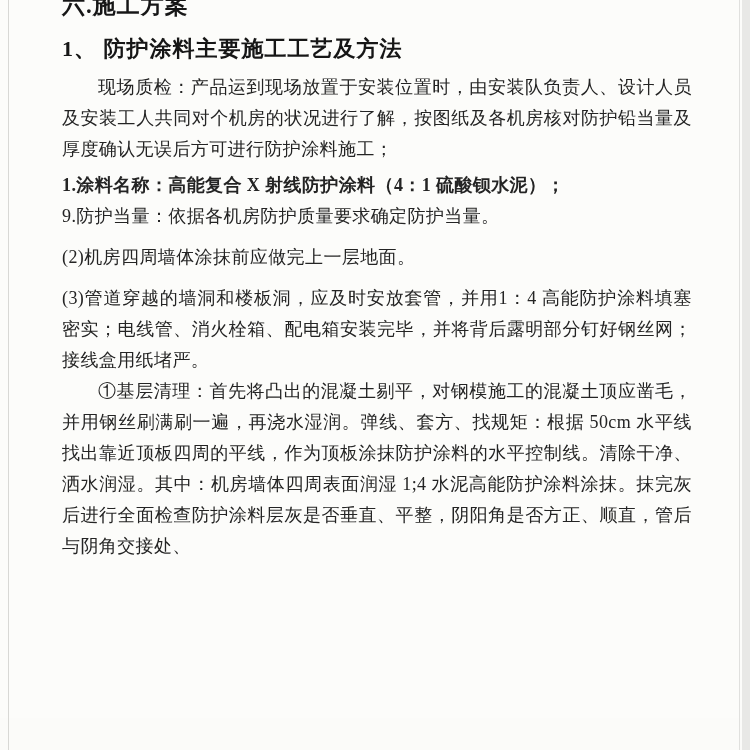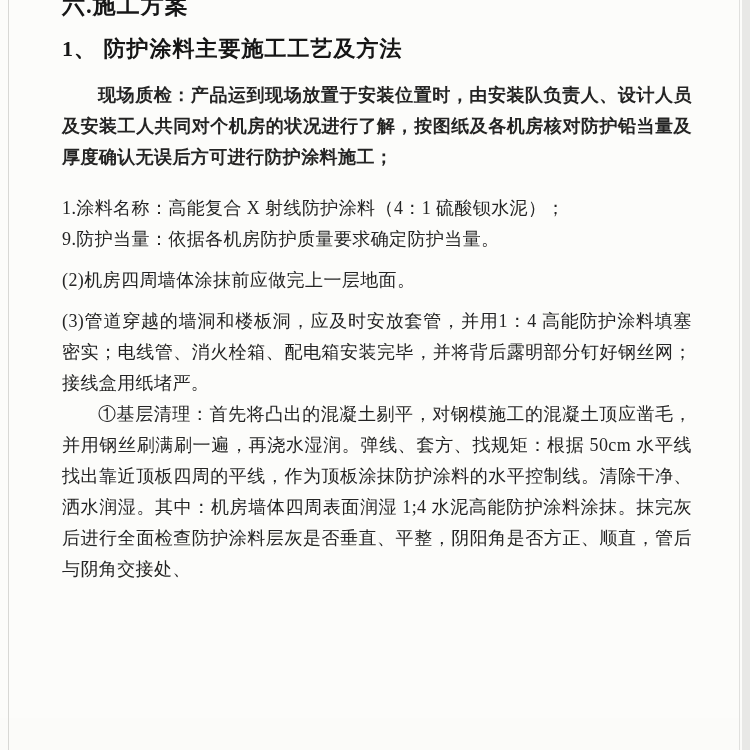--- a/index.html
+++ b/index.html
@@ -52,38 +52,38 @@
   }
   h1.sec-title {
     margin: -9px 0 0 0;
     font-size: 23px;
     line-height: 30px;
     font-weight: bold;
     color: #161616;
     letter-spacing: 1px;
   }
   h2.sub-title {
-    margin: 13px 0 16px 0;
+    margin: 13px 0 8px 0;
     font-size: 22px;
     line-height: 30px;
     font-weight: bold;
     color: #161616;
     letter-spacing: 1px;
   }
   p.para {
     margin: 0;
     font-size: 18px;
     line-height: 31px;
     text-align: justify;
     letter-spacing: 0.4px;
     color: #242424;
   }
   p.indent { text-indent: 2em; }
-  p.mt-sm  { margin-top: 20px; }
-  p.mt-md  { margin-top: 8px; font-weight: bold; }
+  p.mt-sm  { margin-top: 5px; font-weight: bold; }
+  p.mt-md  { margin-top: 8px; }
   p.mt-lg  { margin-top: 10px; }
 </style>
 </head>
 <body>
 
 <div class="page">
   <div class="page-left-border"></div>
   <div class="page-right-line"></div>
   <div class="page-right-edge"></div>
 

